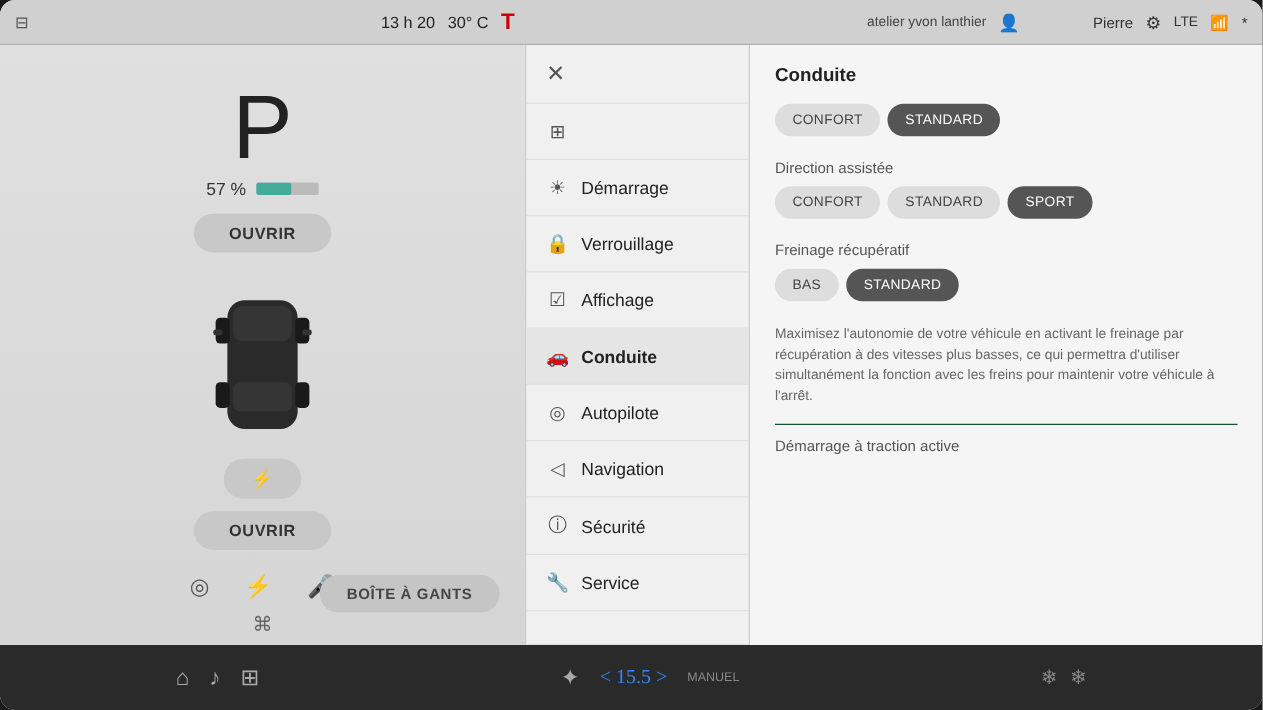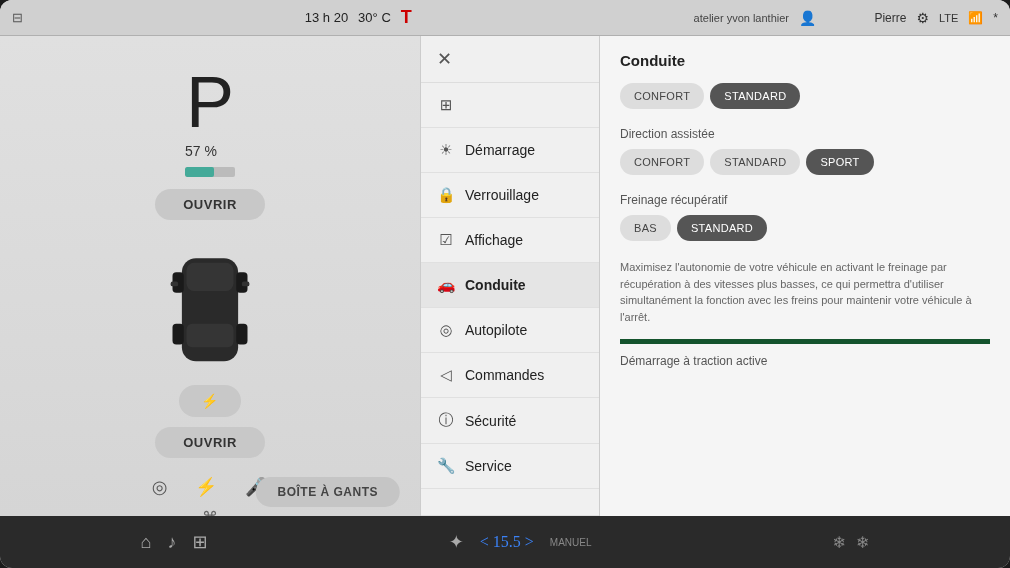--- a/index.html
+++ b/index.html
@@ -92,24 +92,23 @@
     }
     .park-indicator {
       font-size: 72px;
       font-weight: 300;
       color: #222;
       margin-top: 10px;
       line-height: 1;
     }
     .battery-row {
       display: flex;
-      align-items: flex-start;
+      align-items: center;
       gap: 8px;
       margin-top: 5px;
-      flex-direction: column;
     }
     .battery-percent {
       font-size: 14px;
       color: #333;
     }
     .battery-bar {
       width: 50px;
       height: 10px;
       background: #bbb;
       border-radius: 2px;
@@ -457,21 +456,21 @@
     <div class="menu-item active">
       <span class="menu-item-icon">🚗</span>
       <span>Conduite</span>
     </div>
     <div class="menu-item">
       <span class="menu-item-icon">◎</span>
       <span>Autopilote</span>
     </div>
     <div class="menu-item">
       <span class="menu-item-icon">◁</span>
-      <span>Commandes</span>
+      <span>Navigation</span>
     </div>
     <div class="menu-item">
       <span class="menu-item-icon">ⓘ</span>
       <span>Sécurité</span>
     </div>
     <div class="menu-item">
       <span class="menu-item-icon">🔧</span>
       <span>Service</span>
     </div>
     <div class="menu-item">
@@ -503,21 +502,21 @@
       <div class="setting-label">Freinage récupératif</div>
       <div class="btn-group">
         <button class="opt-btn">BAS</button>
         <button class="opt-btn selected">STANDARD</button>
       </div>
     </div>
 
 
     <div class="description-text">Maximisez l'autonomie de votre véhicule en activant le freinage par récupération à des vitesses plus basses, ce qui permettra d'utiliser simultanément la fonction avec les freins pour maintenir votre véhicule à l'arrêt.</div>
 
-    <div style="margin-top:14px;font-size:12px;color:#555;border-top:5px solid #14532d;padding-top:10px;">Démarrage à traction active</div>
+    <div style="margin-top:14px;font-size:12px;color:#555;border-top:1px solid #14532d;padding-top:10px;">Démarrage à traction active</div>
   </div>
 
   <div class="bottom-bar">
     <div class="bottom-bar-section">
       <div class="bottom-bar-item">
         <span class="bottom-bar-icon">⌂</span>
       </div>
       <div class="bottom-bar-item">
         <span class="bottom-bar-icon">♪</span>
       </div>

